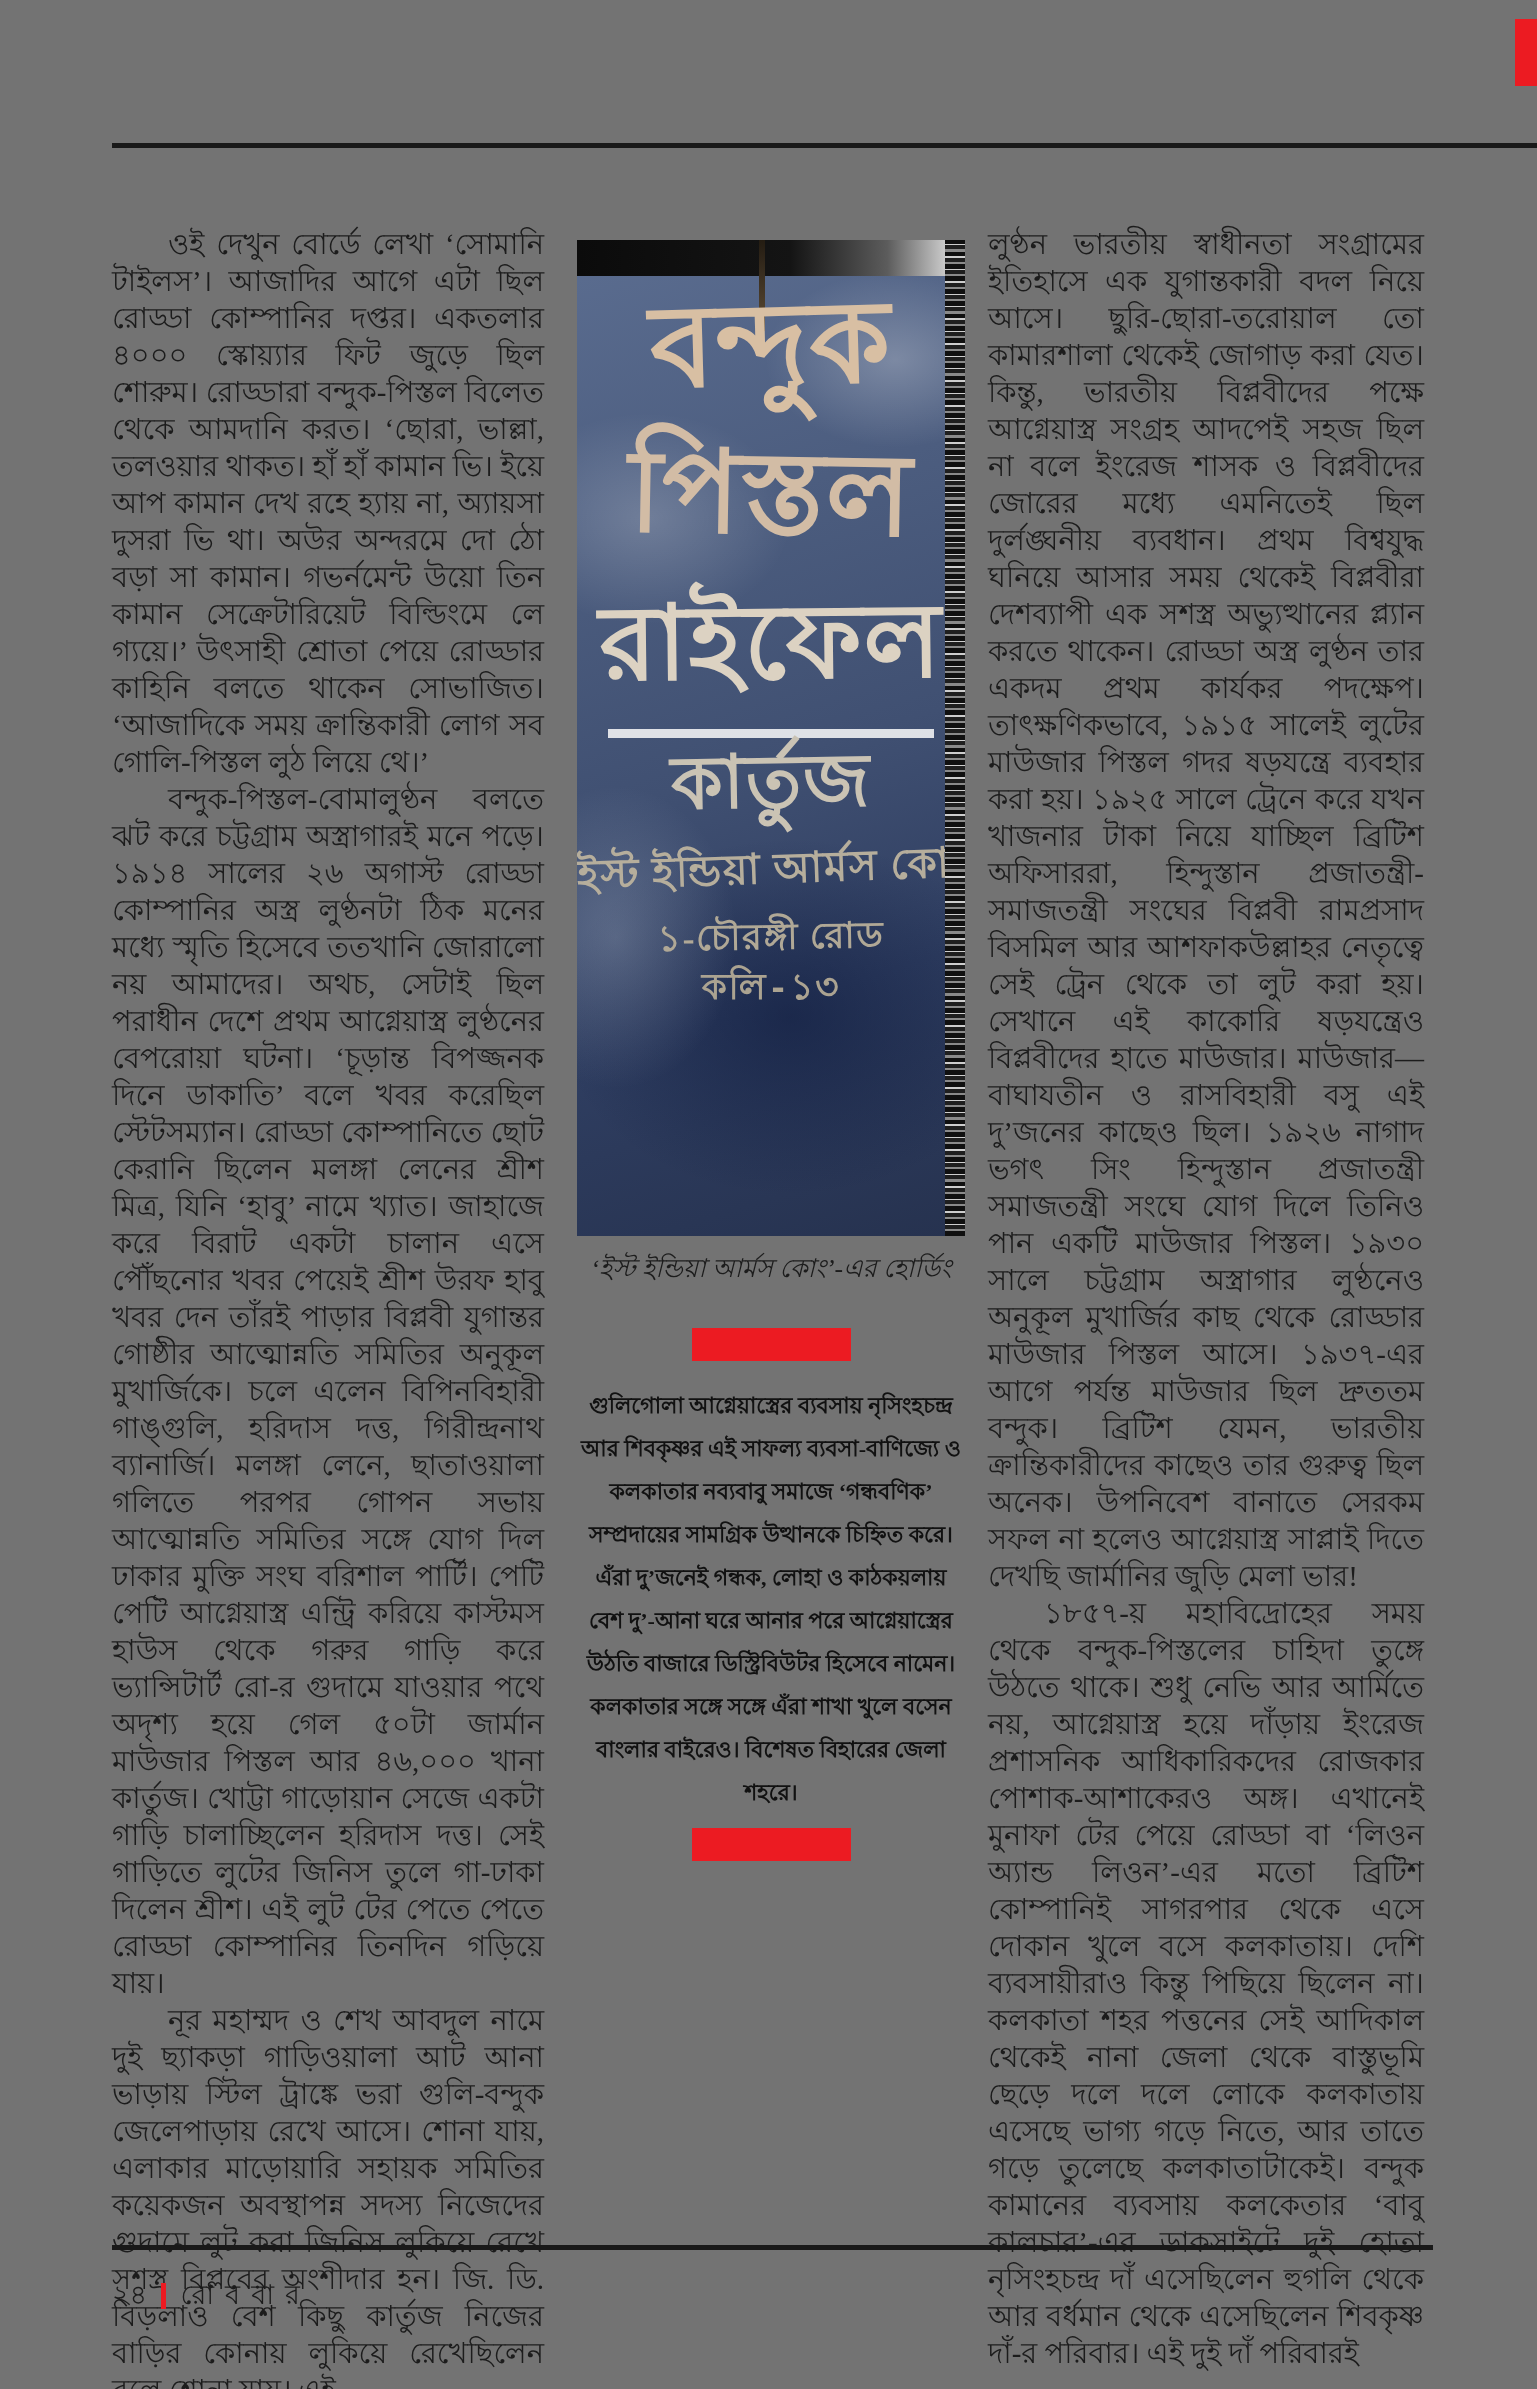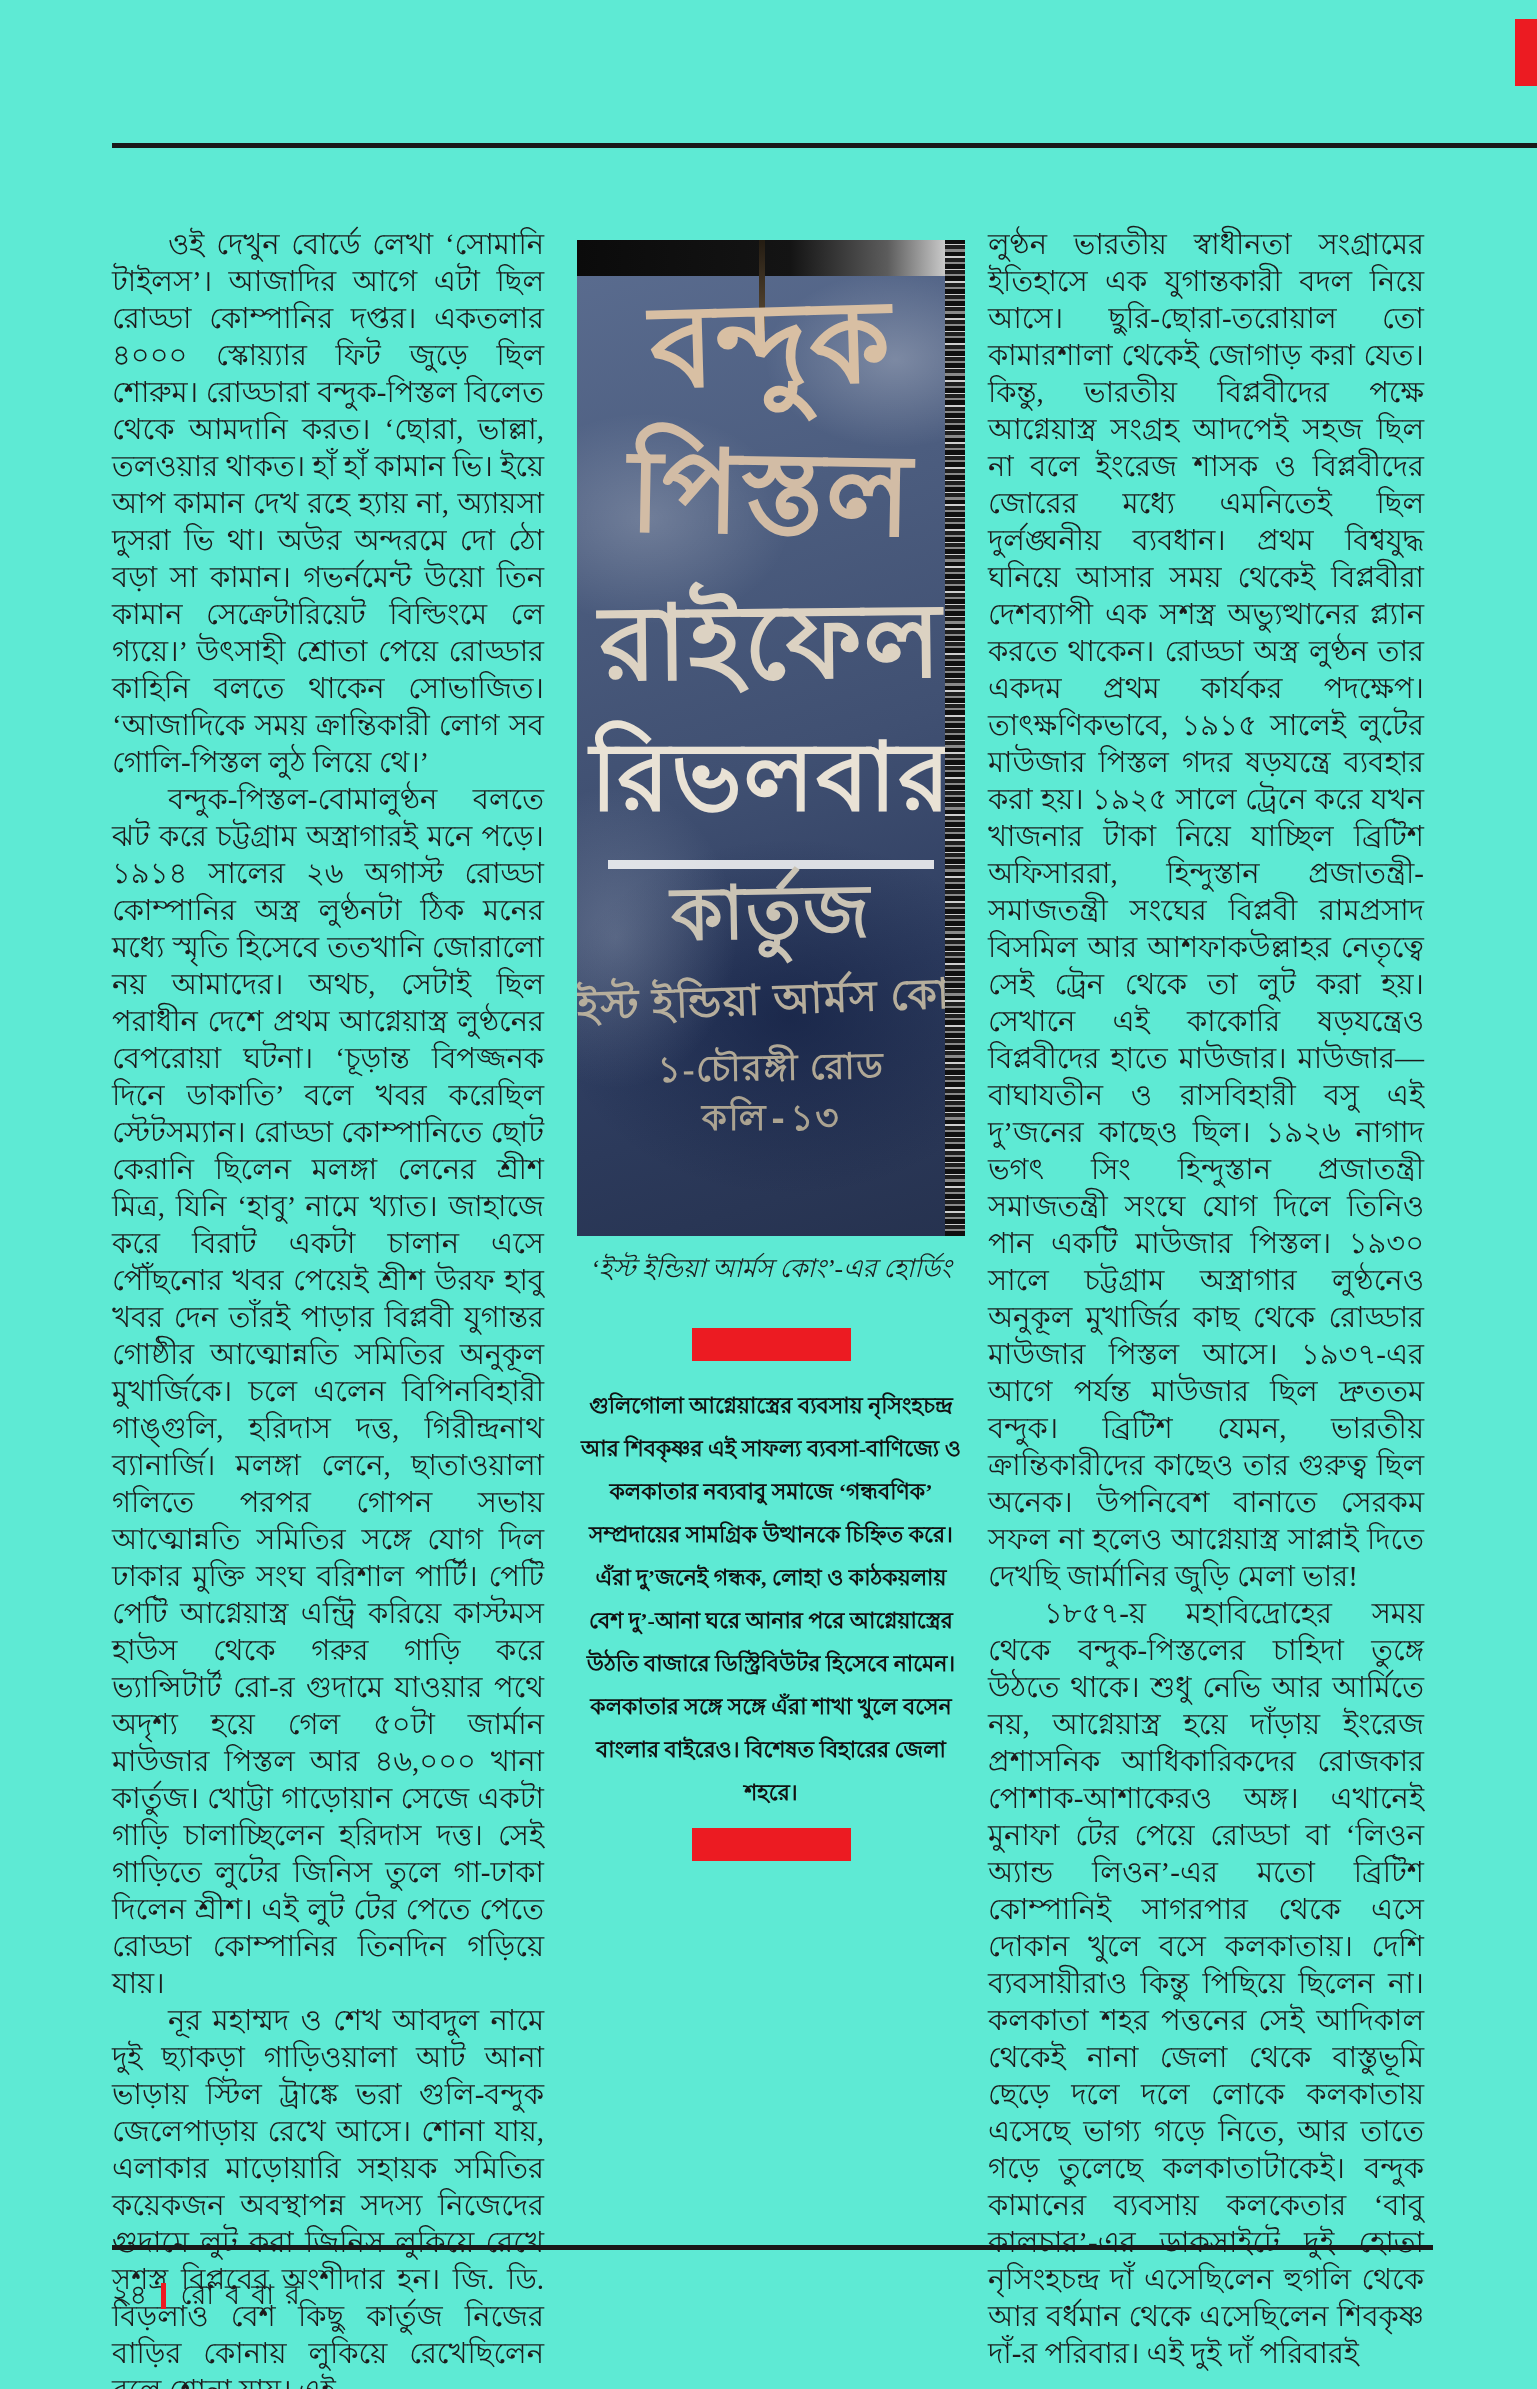--- a/index.html
+++ b/index.html
@@ -1,19 +1,19 @@
 <!DOCTYPE html>
 <html style="font-size:12.4px"><head>
 <meta charset="utf-8">
 <style>
   html,body{margin:0;padding:0;background:#ffffff;}
   #page{
     position:relative;
     width:1538px;height:2389px;
-    background:#5eead4;
+    background:#737373;
     font-family:"Liberation Serif","DejaVu Serif",serif;
     color:#1c1c1c;
     overflow:hidden;
   }
   .top-rule{
     position:absolute;left:112px;right:0;top:143px;height:5.4px;background:#191919;
   }
   .corner-tab{
     position:absolute;right:0;top:19.4px;width:23px;height:67px;background:#ec1b22;
   }
@@ -105,21 +105,20 @@
   </div>
 
   <div id="mid-col">
 
     <div class="photo">
       <div class="photo-topbar"></div>
       <div class="rope"></div>
       <div class="sign-line sl-1">বন্দুক</div>
       <div class="sign-line sl-2">পিস্তল</div>
       <div class="sign-line sl-3">রাইফেল</div>
-      <div class="sign-line sl-4">রিভলবার</div>
       <div class="white-stripe"></div>
       <div class="sign-line sl-5">কার্তুজ</div>
       <div class="sign-line sl-6">ইস্ট ইন্ডিয়া আর্মস কোং</div>
       <div class="sign-line sl-7">১-চৌরঙ্গী রোড</div>
       <div class="sign-line sl-8">কলি-১৩</div>
       <div class="photo-edge"></div>
     </div>
 
     <div class="caption">‘ইস্ট ইন্ডিয়া আর্মস কোং’-এর হোর্ডিং</div>
 

